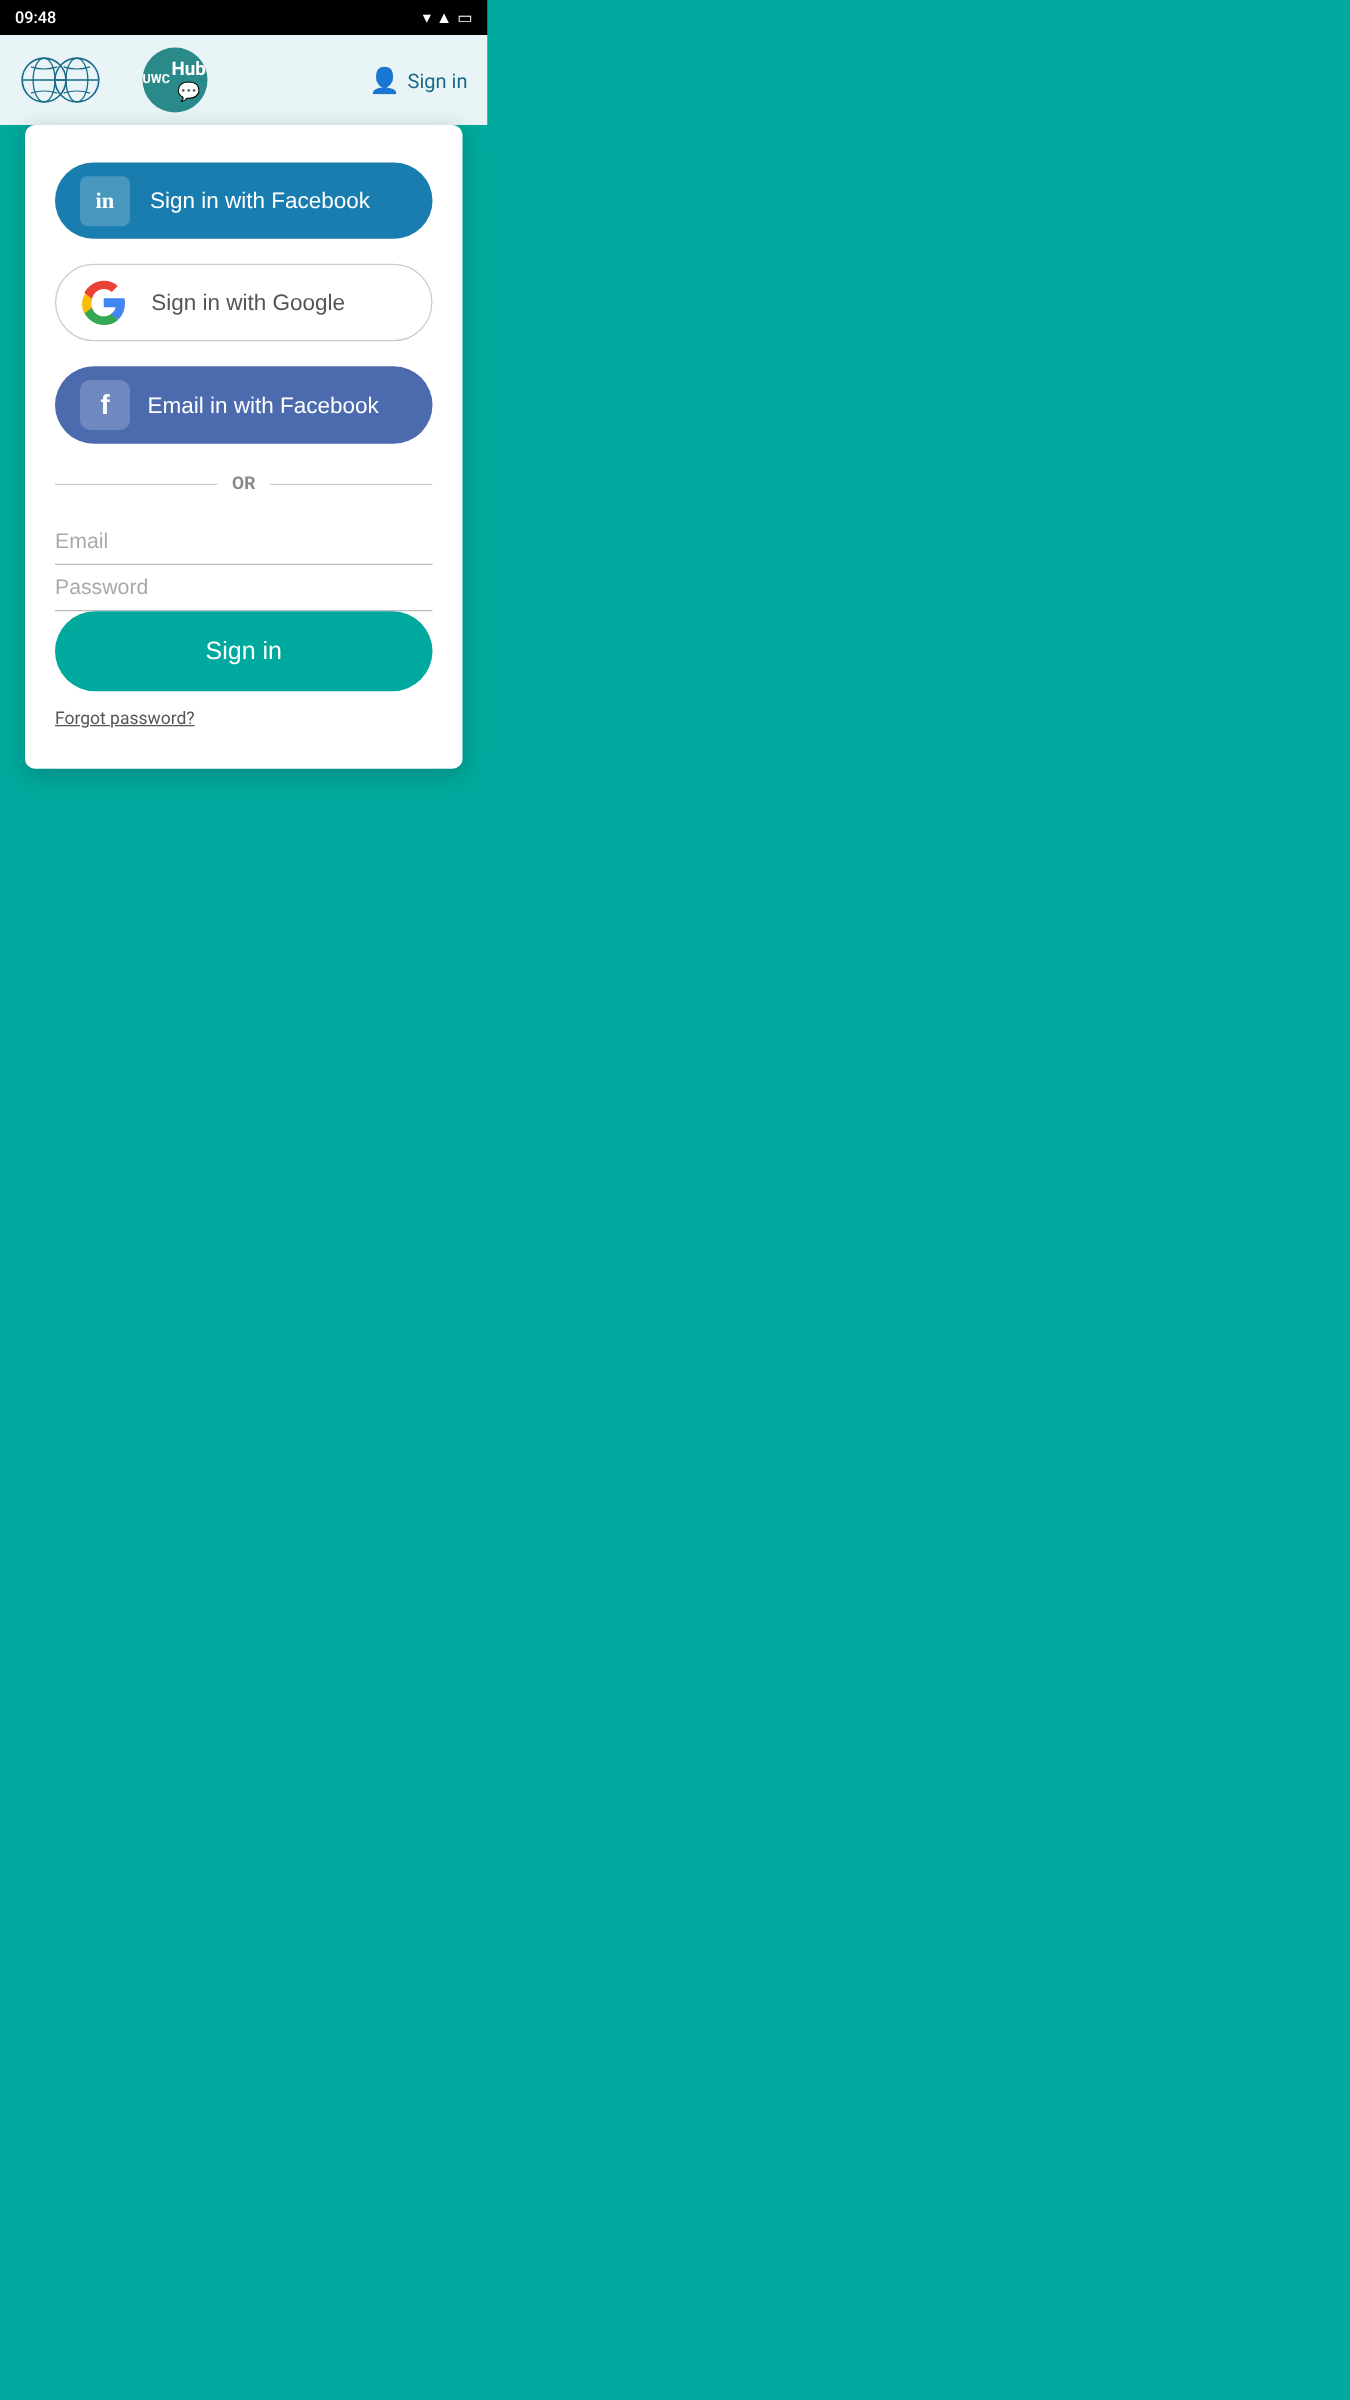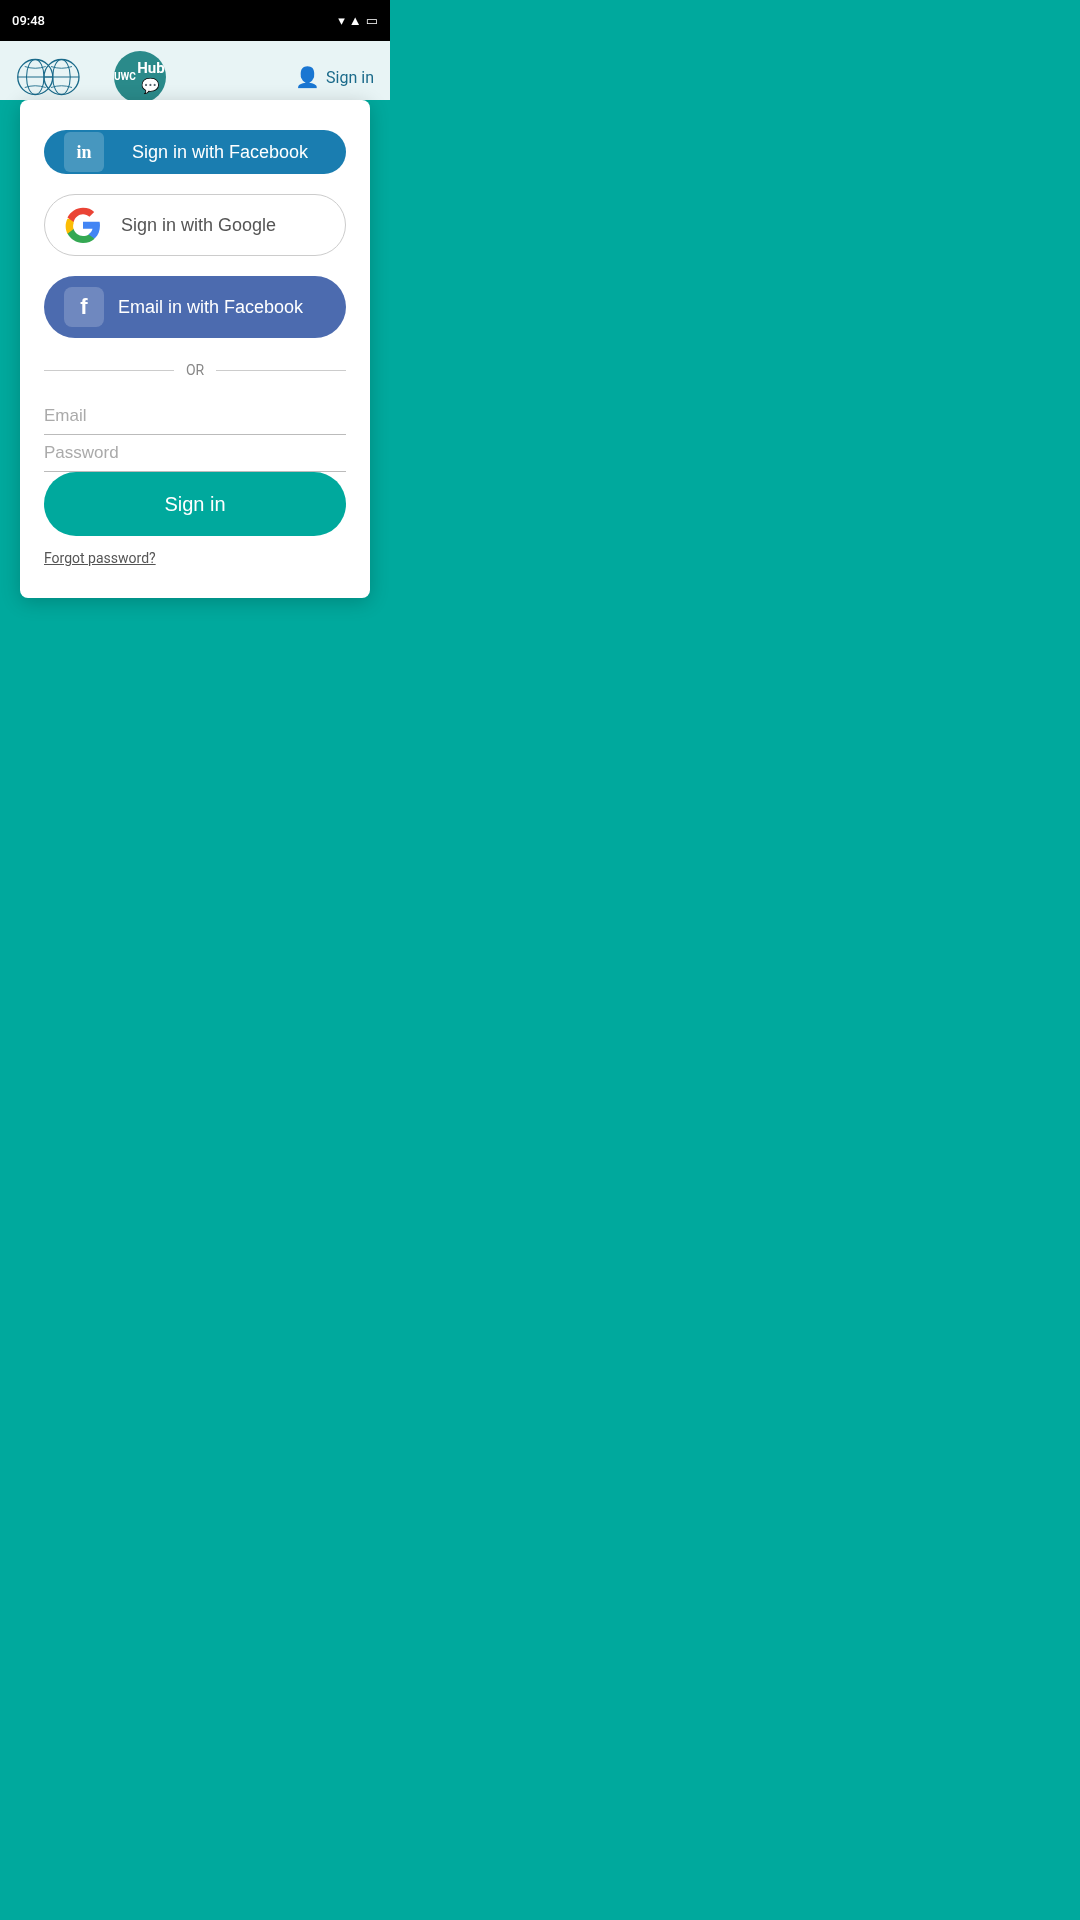--- a/index.html
+++ b/index.html
@@ -11,21 +11,21 @@
       font-family: 'Roboto', Arial, sans-serif;
       background-color: #00a99d;
       overflow: hidden;
       position: relative;
     }
 
     
     .status-bar {
       background: #000;
       color: #fff;
-      height: 41px;
+      height: 28px;
       display: flex;
       align-items: center;
       justify-content: space-between;
       padding: 0 12px;
       font-size: 13px;
       font-weight: 500;
       position: relative;
       z-index: 100;
     }
     .status-bar-right {
@@ -96,33 +96,33 @@
       background: #fff;
       border-radius: 8px;
       padding: 30px 24px 32px;
       z-index: 10;
       box-shadow: 0 4px 20px rgba(0,0,0,0.2);
     }
 
     
     .btn-linkedin {
       width: 100%;
-      height: 44px;
+      height: 61px;
       background: #1a7db0;
       border: none;
       border-radius: 50px;
       color: #fff;
       font-size: 18px;
       font-weight: 500;
       display: flex;
       align-items: center;
       cursor: pointer;
       margin-bottom: 20px;
       padding: 0 20px;
-      gap: 12px;
+      gap: 0;
     }
     .btn-linkedin-icon {
       width: 40px;
       height: 40px;
       background: rgba(255,255,255,0.2);
       border-radius: 6px;
       display: flex;
       align-items: center;
       justify-content: center;
       font-size: 20px;
@@ -192,21 +192,21 @@
       margin-bottom: 20px;
     }
     .or-line {
       flex: 1;
       height: 1px;
       background: #ccc;
     }
     .or-text {
       color: #888;
       font-size: 14px;
-      font-weight: 400;
+      font-weight: 700;
     }
 
     
     .input-field {
       width: 100%;
       border: none;
       border-bottom: 1.5px solid #bbb;
       padding: 8px 0;
       font-size: 17px;
       color: #aaa;

